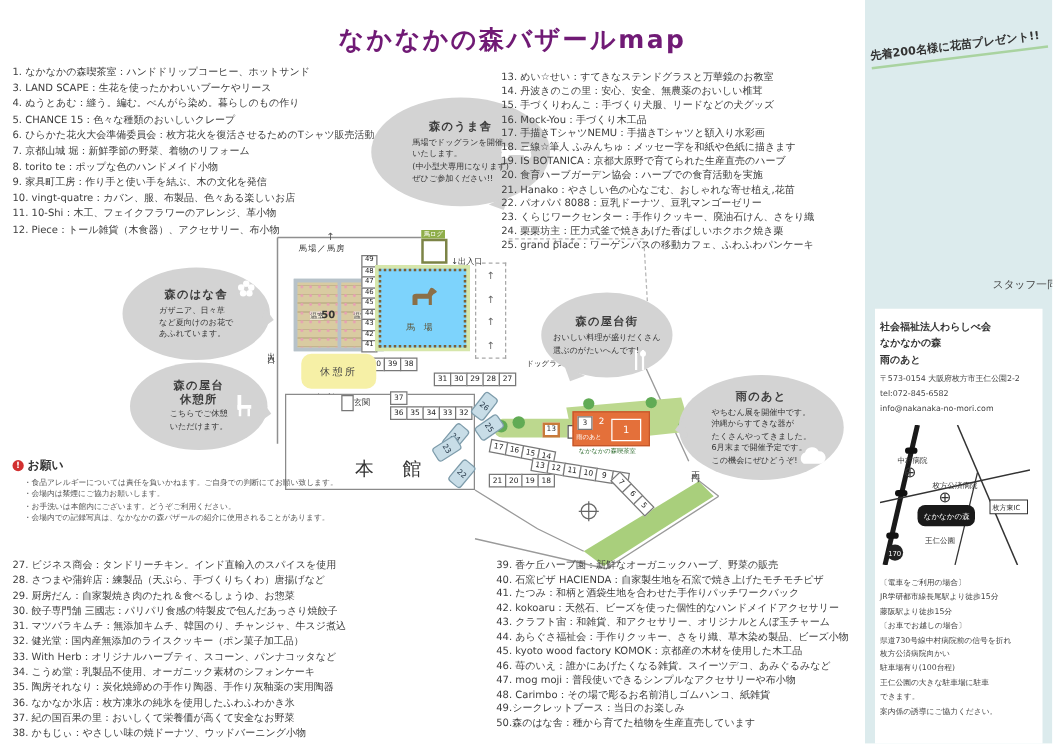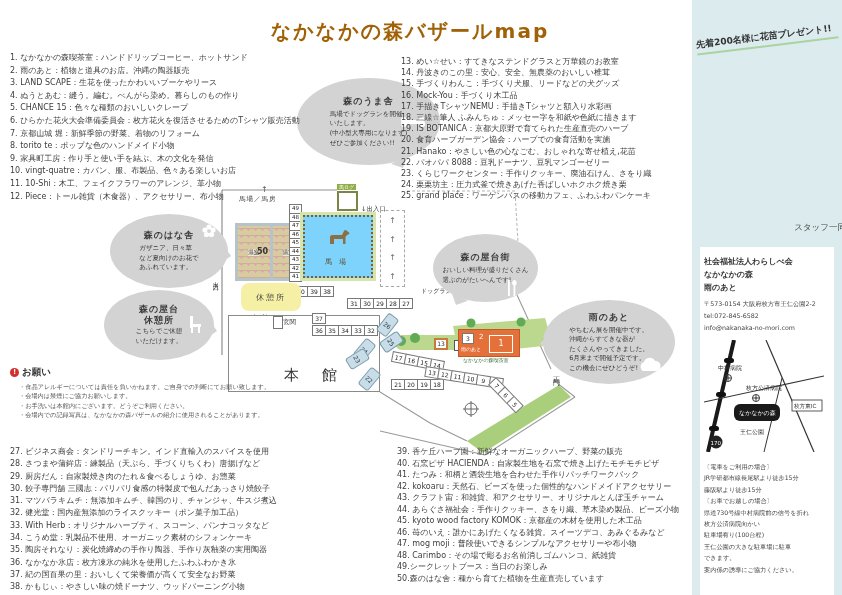--- a/index.html
+++ b/index.html
@@ -71,25 +71,24 @@
   #panel{left:8px;top:247px;width:134px;height:400px;background:#fff;box-sizing:border-box;padding:8px 4px;}
   #contact .c1{font-size:8px;font-weight:bold;color:#333;line-height:13px;}
   #contact .c2{font-size:6.3px;color:#444;line-height:12px;}
   #access div{font-size:6.2px;color:#444;line-height:11.4px;}
 </style>
 </head>
 <body>
 
 <div id="page">
 
-  <div id="title" class="abs" style="color:#a16207;text-align:center;">なかなかの森バザールmap</div>
+  <div id="title" class="abs" style="color:#701a75;text-align:center;">なかなかの森バザールmap</div>
 
   <div class="blist" style="left:10px;top:52px;line-height:12.6px;">
       <div>1. なかなかの森喫茶室：ハンドドリップコーヒー、ホットサンド</div>
-      <div>2. 雨のあと：植物と道具のお店。沖縄の陶器販売</div>
       <div>3. LAND SCAPE：生花を使ったかわいいブーケやリース</div>
       <div>4. ぬうとあむ：縫う。編む。べんがら染め。暮らしのもの作り</div>
       <div>5. CHANCE 15：色々な種類のおいしいクレープ</div>
       <div>6. ひらかた花火大会準備委員会：枚方花火を復活させるためのTシャツ販売活動</div>
       <div>7. 京都山城 堀：新鮮季節の野菜、着物のリフォーム</div>
       <div>8. torito te：ポップな色のハンドメイド小物</div>
       <div>9. 家具町工房：作り手と使い手を結ぶ、木の文化を発信</div>
       <div>10. vingt-quatre：カバン、服、布製品、色々ある楽しいお店</div>
       <div>11. 10-Shi：木工、フェイクフラワーのアレンジ、革小物</div>
       <div>12. Piece：トール雑貨（木食器）、アクセサリー、布小物</div>
@@ -315,21 +314,21 @@
       <g fill="#fff">
           <circle cx="4" cy="4" r="3"></circle>
           <circle cx="4" cy="8" r="3"></circle>
       <circle cx="22" cy="4" r="3"></circle>
           <circle cx="22" cy="8" r="3"></circle>
           <rect x="4" y="4" width="18" height="4"></rect>
         </g>
     </svg>
   </div>
 
-  <div class="bubble tail-r" style="left:110px;top:214px;width:118px;height:74px;font-family:Liberation Mono, monospace;">
+  <div class="bubble tail-r" style="left:98px;top:214px;width:118px;height:74px;font-family:Liberation Mono, monospace;">
     <div class="bt">森のはな舎</div>
     <div>
         <div class="bl">ガザニア、日々草</div>
         <div class="bl">など夏向けのお花で</div>
         <div class="bl">あふれています。</div>
       </div>
     <svg width="14" height="14" viewBox="0 0 14 14" style="position:absolute;right:12px;top:10px;">
       <g fill="#fff">
           <circle cx="7" cy="3" r="2.6"></circle>
           <circle cx="3" cy="6" r="2.6"></circle>

